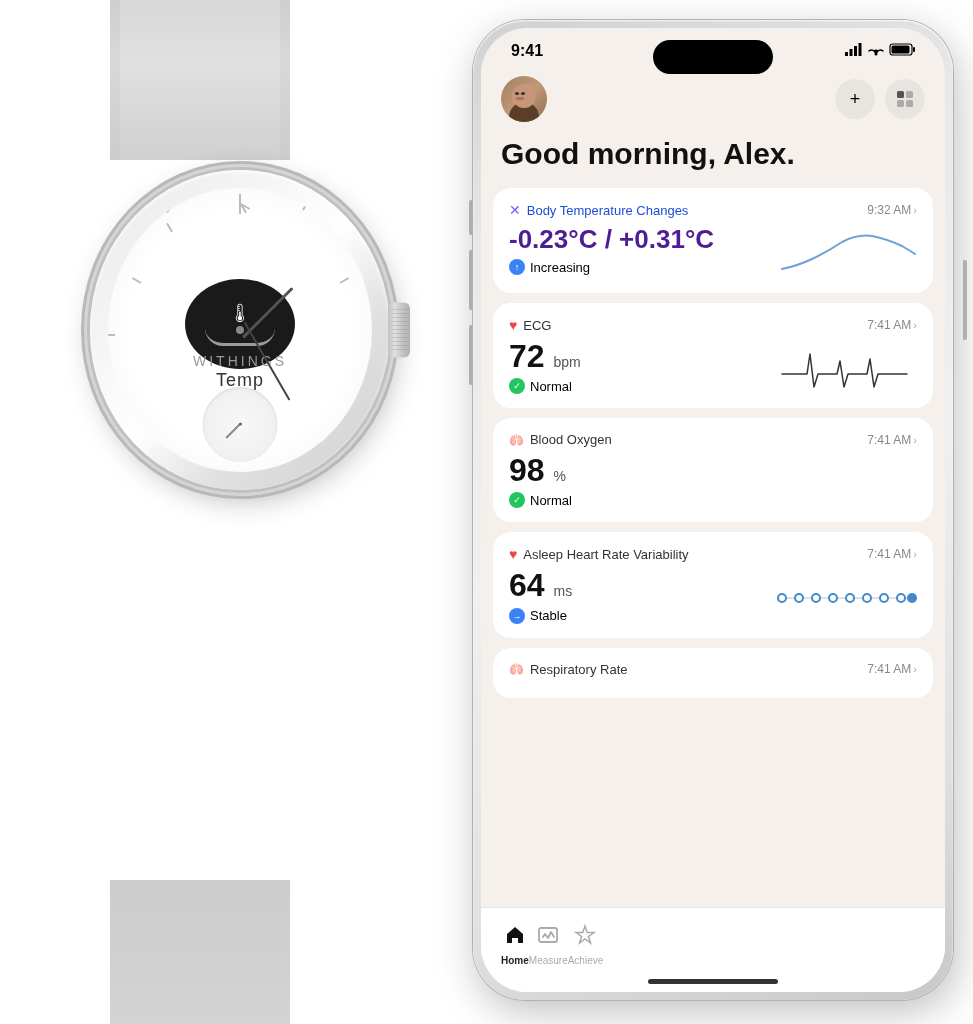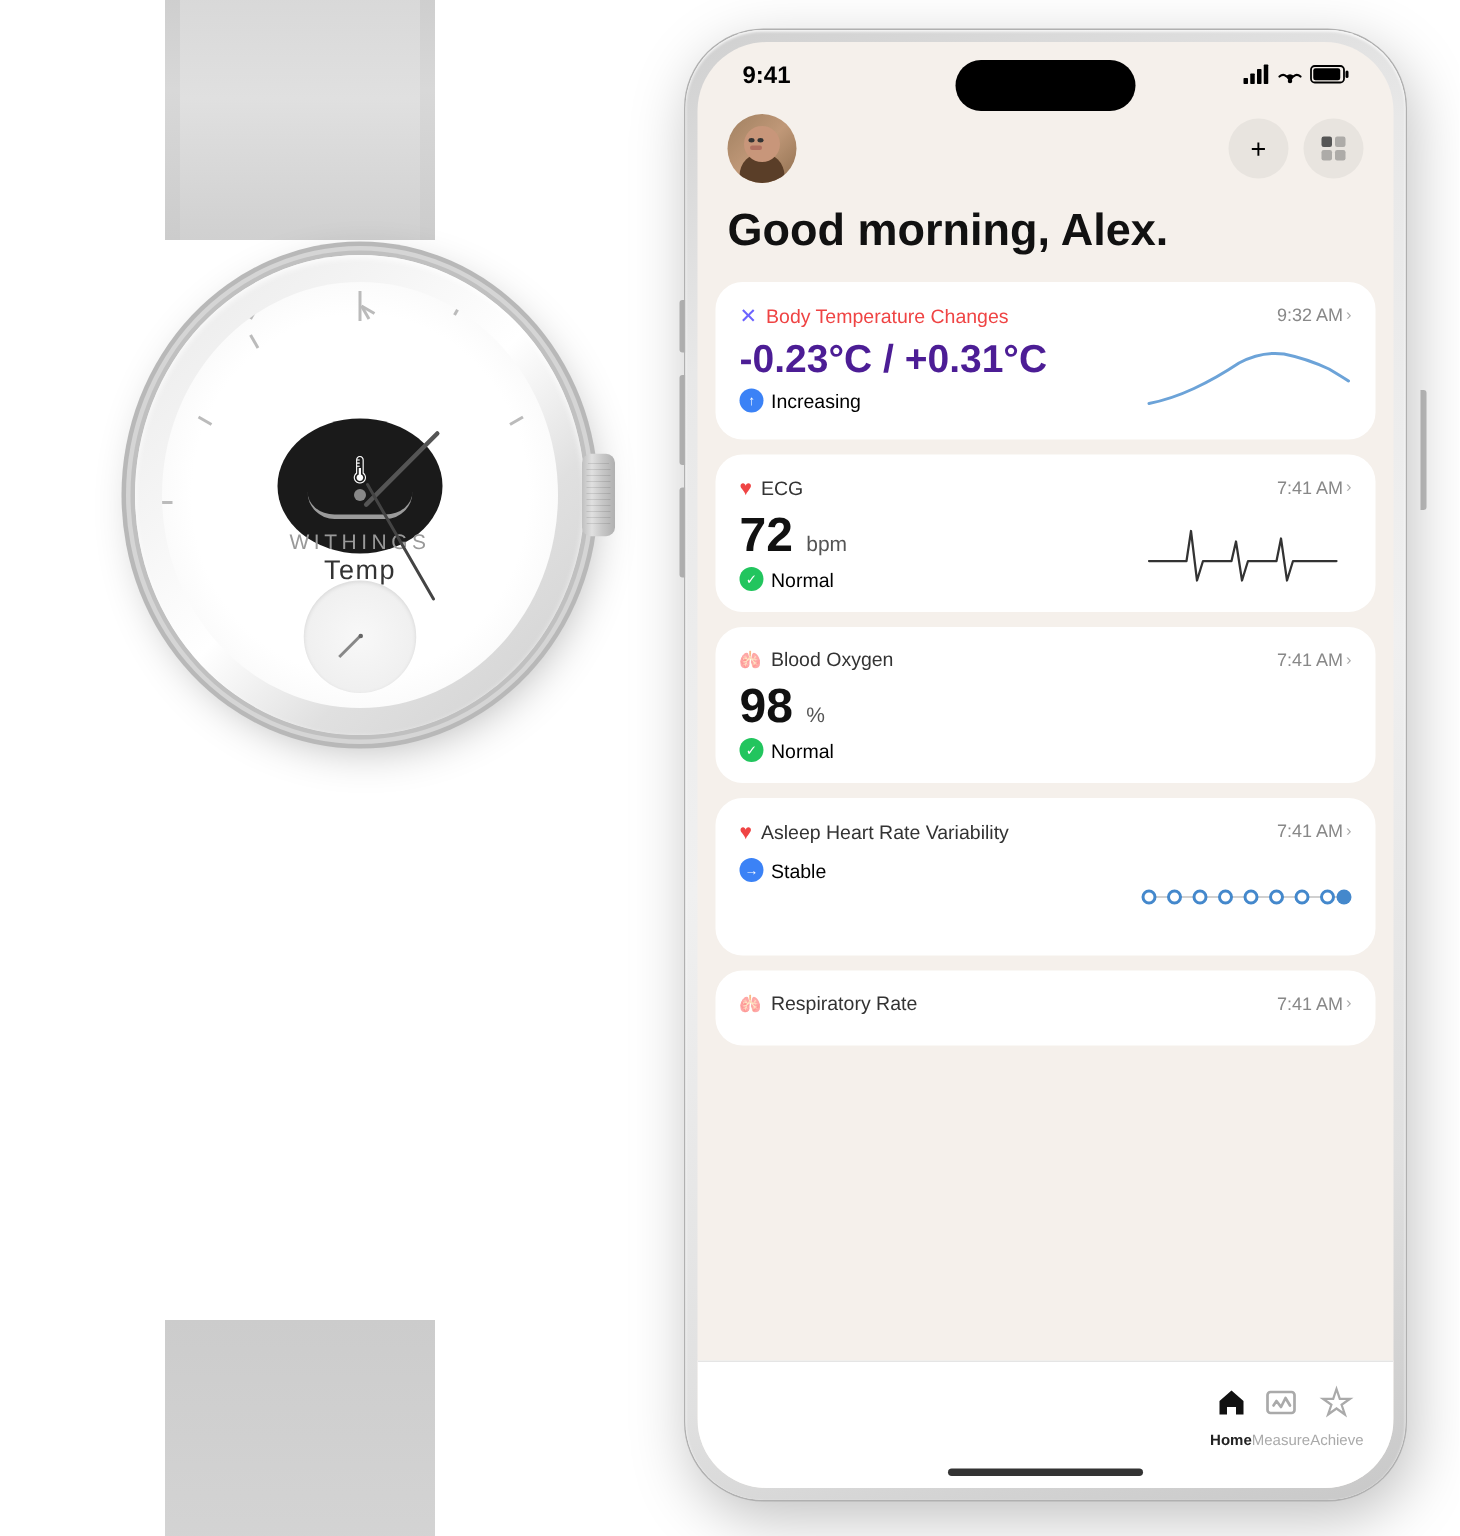--- a/index.html
+++ b/index.html
@@ -241,21 +241,21 @@
         transparent 3px,
         rgba(0,0,0,0.1) 3px,
         rgba(0,0,0,0.1) 4px
       );
       border-radius: 4px;
     }
 
     
     .phone-container {
       position: absolute;
-      right: 26px;
+      right: 10px;
       top: 20px;
       width: 490px;
       height: 985px;
     }
 
     .phone-frame {
       position: absolute;
       left: 0;
       top: 0;
       width: 480px;
@@ -503,21 +503,21 @@
     .bottom-nav {
       position: absolute;
       bottom: 0;
       left: 0;
       right: 0;
       height: 85px;
       background: #ffffff;
       border-top: 1px solid #e5e5e5;
       display: flex;
       align-items: center;
-      justify-content: flex-end;
+      justify-content: flex-start;
       padding: 0 20px 10px;
     }
     .nav-item {
       display: flex;
       flex-direction: column;
       align-items: center;
       gap: 3px;
       cursor: pointer;
     }
     .nav-icon {
@@ -660,21 +660,21 @@
 
       <div class="greeting">Good morning, Alex.</div>
 
 
       <div class="measurements-area">
 
         <div class="measurement-card">
           <div class="card-header">
             <div class="card-title-row">
               <span style="color:#6c63ff; font-size:14px;">✕</span>
-              <span style="font-size:13px; color:#ef4444; font-weight:500;">Body Temperature Changes</span>
+              <span style="font-size:13px; color:#1d4ed8; font-weight:500;">Body Temperature Changes</span>
             </div>
             <div class="card-time">
               <span>9:32 AM</span>
               <span class="card-chevron">›</span>
             </div>
           </div>
           <div class="card-body">
             <div class="card-value-section">
               <div class="temp-value">-0.23°C / +0.31°C</div>
               <div class="card-status">
@@ -748,20 +748,21 @@
               <span style="color:#ef4444; font-size:14px;">♥</span>
               <span>Asleep Heart Rate Variability</span>
             </div>
             <div class="card-time">
               <span>7:41 AM</span>
               <span class="card-chevron">›</span>
             </div>
           </div>
           <div class="card-body">
             <div class="card-value-section">
+              <div class="card-value">64 <span class="unit-small">ms</span></div>
               <div class="card-status">
                 <div class="status-dot blue">→</div>
                 <span>Stable</span>
               </div>
             </div>
             <div class="card-chart">
               <svg width="140" height="55" viewBox="0 0 140 55">
 
                 <line x1="5" y1="30" x2="135" y2="30" stroke="#c0c0c0" stroke-width="1"></line>
                 <circle cx="5" cy="30" r="4" fill="white" stroke="#4488cc" stroke-width="2"></circle>

